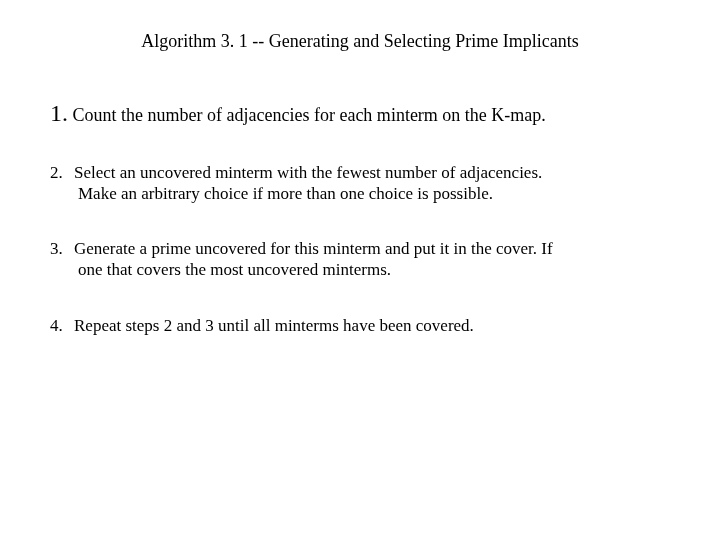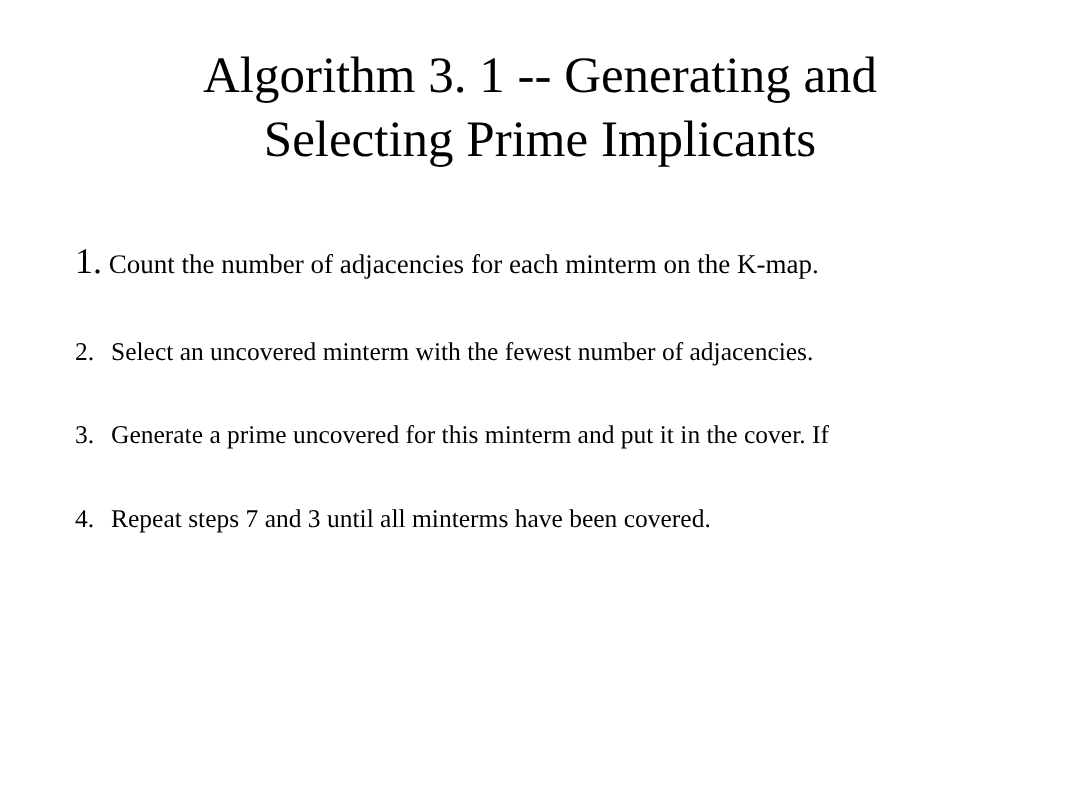--- a/index.html
+++ b/index.html
@@ -6,21 +6,21 @@
     body {
       width: 720px;
       height: 540px;
       background: #ffffff;
       font-family: "Times New Roman", Times, serif;
       color: #000;
       padding: 30px 50px 30px 50px;
     }
     .title {
       text-align: center;
-      font-size: 34px;
+      font-size: 18px;
       font-weight: normal;
       line-height: 1.25;
       margin-bottom: 45px;
       padding: 0 30px;
     }
     .list-item {
       margin-bottom: 34px;
       line-height: 1.25;
     }
     .item-1 {
@@ -55,21 +55,23 @@
 
 <div class="title">Algorithm 3. 1 -- Generating and Selecting Prime Implicants</div>
 
 <div class="list-item item-1">
   <span class="num">1.</span>
   <span class="text">Count the number of adjacencies for each minterm on the K-map.</span>
 </div>
 
 <div class="list-item item-regular">
   <span class="num">2.</span><span class="text">Select an uncovered minterm with the fewest number of adjacencies.</span>
+  <span class="indent">Make an arbitrary choice if more than one choice is possible.</span>
 </div>
 
 <div class="list-item item-regular">
   <span class="num">3.</span><span class="text">Generate a prime uncovered for this minterm and put it in the cover.  If</span>
+  <span class="indent">one that covers the most uncovered minterms.</span>
 </div>
 
 <div class="list-item item-regular">
-  <span class="num">4.</span><span class="text">Repeat steps 7 and 3 until all minterms have been covered.</span>
+  <span class="num">4.</span><span class="text">Repeat steps 2 and 3 until all minterms have been covered.</span>
 </div>
 
 </body></html>

